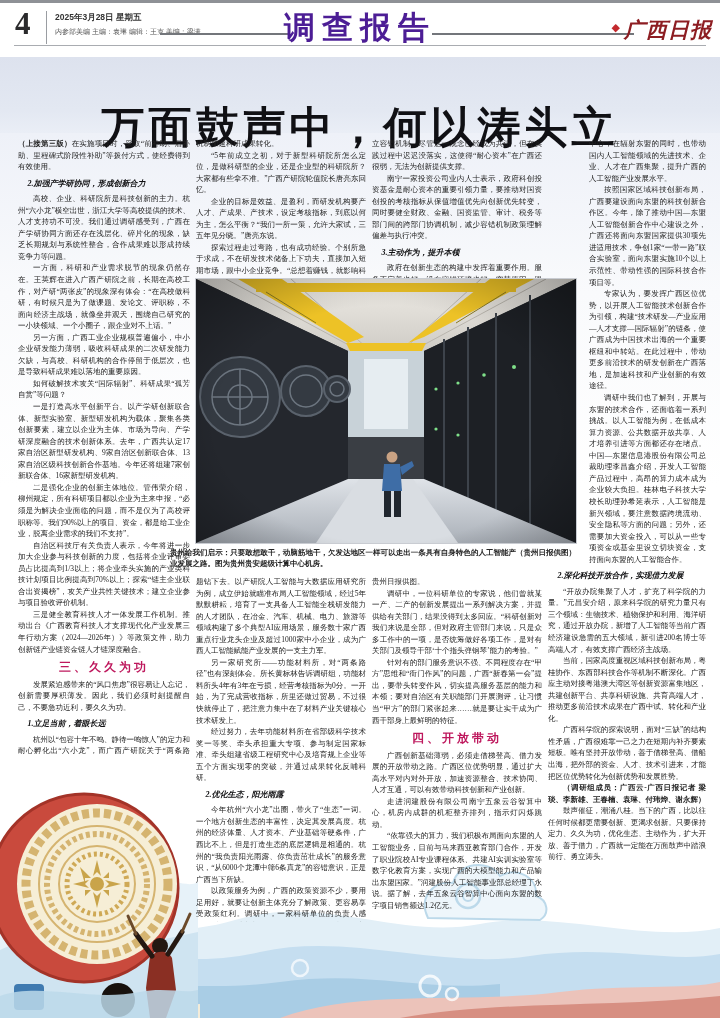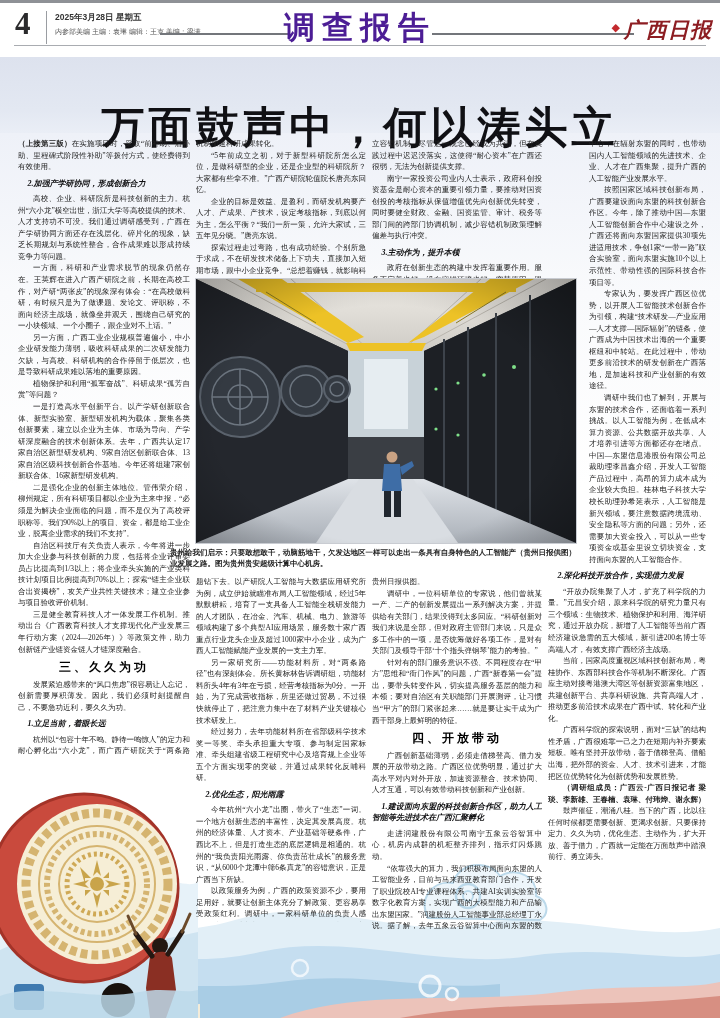--- a/index.html
+++ b/index.html
@@ -34,21 +34,21 @@
         background:linear-gradient(180deg,#eef1f8 0%,#f9fafc 18%,#ffffff 40%);}
   
   .col{position:absolute;overflow:hidden;font-size:7.5px;line-height:11.55px;
        text-align:justify;text-justify:inter-character;color:#222;z-index:4;}
   .col p{margin:0;}
   .it-p{text-indent:2em;}
   .it-pc{text-indent:0;}
   .it-lead{text-indent:0;}
   .it-lead b{font-family:"Liberation Sans","DejaVu Sans",sans-serif;}
   .it-h2{font-family:"Liberation Sans","DejaVu Sans",sans-serif;text-align:center;
-         font-size:12px;font-weight:bold;letter-spacing:3px;margin:7px 0 5px !important;color:#000000;}
+         font-size:12px;font-weight:bold;letter-spacing:3px;margin:7px 0 5px !important;color:#be185d;}
   .it-h3{font-weight:bold;font-style:italic;text-indent:1.2em;margin:5px 0 4px !important;
          font-size:8px;color:#101012;}
   .it-credit{font-weight:bold;text-indent:2em;}
   #col1{left:18px;top:138px;width:172px;height:620px;}
   #col2t{left:196px;top:138px;width:170px;height:141px;}
   #col3t{left:372px;top:138px;width:170px;height:141px;}
   #col2b{left:196px;top:576px;width:170px;height:346px;}
   #col3b{left:372px;top:576px;width:170px;height:356px;}
   #col4{left:548px;top:138px;width:158px;height:872px;}
   .intrude{float:left;width:36px;height:272px;margin-top:158px;margin-right:5px;}
@@ -220,21 +220,21 @@
     <span class="cap-credit">（贵州日报供图）</span>
     <span>贵州给我们启示：只要敢想敢干，动脑筋地干，欠发达地区一样可以走出一条具有自身特色的人工智能产业发展之路。图为贵州贵安超级计算中心机房。</span>
   </div>
 
   <div class="col" id="col1">
       <p class="it-lead"><b>（上接第三版）</b>在实施项目时，采取“前补助、后补助、里程碑式阶段性补助”等拨付方式，使经费得到有效使用。</p>
       <p class="it-h3">2.加强产学研协同，形成创新合力</p>
       <p class="it-p">高校、企业、科研院所是科技创新的主力。杭州“六小龙”横空出世，浙江大学等高校提供的技术、人才支持功不可没。我们通过调研感受到，广西在产学研协同方面还存在浅层化、碎片化的现象，缺乏长期规划与系统性整合，合作成果难以形成持续竞争力等问题。</p>
       <p class="it-p">一方面，科研和产业需求脱节的现象仍然存在。王英辉在进入广西产研院之前，长期在高校工作，对产研“两张皮”的现象深有体会：“在高校做科研，有时候只是为了做课题、发论文、评职称，不面向经济主战场，就像坐井观天，围绕自己研究的一小块领域、一个小圈子，跟企业对不上话。”</p>
       <p class="it-p">另一方面，广西工业企业规模普遍偏小，中小企业研发能力薄弱，吸收科研成果的二次研发能力欠缺，与高校、科研机构的合作停留于低层次，也是导致科研成果难以落地的重要原因。</p>
-      <p class="it-p">植物保护和利用“孤军奋战”、科研成果“孤芳自赏”等问题？</p>
+      <p class="it-p">如何破解技术攻关“国际辐射”、科研成果“孤芳自赏”等问题？</p>
       <p class="it-p">一是打造高水平创新平台。以产学研创新联合体、新型实验室、新型研发机构为载体，聚集各类创新要素，建立以企业为主体、市场为导向、产学研深度融合的技术创新体系。去年，广西共认定17家自治区新型研发机构、9家自治区创新联合体、13家自治区级科技创新合作基地。今年还将组建7家创新联合体、16家新型研发机构。</p>
       <p class="it-p">二是强化企业的创新主体地位。管伟荣介绍，柳州规定，所有科研项目都以企业为主来申报，“必须是为解决企业面临的问题，而不是仅为了高校评职称等。我们90%以上的项目、资金，都是给工业企业，脱离企业需求的我们不支持”。</p>
       <p class="it-p">自治区科技厅有关负责人表示，今年将进一步加大企业参与科技创新的力度，包括将企业评审委员占比提高到1/3以上；将企业牵头实施的产业类科技计划项目比例提高到70%以上；探索“链主企业联合出资揭榜”，攻关产业共性关键技术；建立企业参与项目验收评价机制。</p>
       <p class="it-p">三是健全教育科技人才一体发展工作机制。推动出台《广西教育科技人才支撑现代化产业发展三年行动方案（2024—2026年）》等政策文件，助力创新链产业链资金链人才链深度融合。</p>
       <p class="it-h2">三、久久为功</p>
       <p class="it-p">发展紧迫感带来的“风口焦虑”很容易让人忘记，创新需要厚积薄发。因此，我们必须时刻提醒自己，不要急功近利，要久久为功。</p>
       <p class="it-h3">1.立足当前，着眼长远</p>
       <p class="it-p">杭州以“包容十年不鸣、静待一鸣惊人”的定力和耐心孵化出“六小龙”，而广西产研院关于“两条路径”的探索，也印证了“干事业就像打油茶，火候到了自然香”的规律。</p>
     </div>
   <div class="col" id="col2t">
@@ -256,21 +256,20 @@
       <p class="it-h3">2.优化生态，阳光雨露</p>
       <p class="it-p">今年杭州“六小龙”出圈，带火了“生态”一词。一个地方创新生态的丰富性，决定其发展高度。杭州的经济体量、人才资本、产业基础等硬条件，广西比不上，但是打造生态的底层逻辑是相通的。杭州的“我负责阳光雨露、你负责茁壮成长”的服务意识，“从6000个龙潭中筛6条真龙”的容错意识，正是广西当下所缺。</p>
       <p class="it-p">以政策服务为例，广西的政策资源不少，要用足用好，就要让创新主体充分了解政策、更容易享受政策红利。调研中，一家科研单位的负责人感叹：“我在政府部门工作多年，现在到科研单位，想了解某条产业政策或现行规定时，也不知道能去哪里找。”</p>
     </div>
   <div class="col" id="col3b">
       <p class="it-pc">贵州日报供图。</p>
       <p class="it-p">调研中，一位科研单位的专家说，他们曾就某一产、二产的创新发展提出一系列解决方案，并提供给有关部门，结果没得到太多回应。“科研创新对我们来说是全部，但对政府主管部门来说，只是众多工作中的一项，是否统筹做好各项工作，是对有关部门及领导干部‘十个指头弹钢琴’能力的考验。”</p>
       <p class="it-p">针对有的部门服务意识不强、不同程度存在“甲方”思维和“衙门作风”的问题，广西“新春第一会”提出，要带头转变作风，切实提高服务基层的能力和本领；要对自治区有关职能部门开展测评，让习惯当“甲方”的部门紧张起来……就是要让实干成为广西干部身上最鲜明的特征。</p>
       <p class="it-h2">四、开放带动</p>
       <p class="it-p">广西创新基础薄弱，必须走借梯登高、借力发展的开放带动之路。广西区位优势明显，通过扩大高水平对内对外开放，加速资源整合、技术协同、人才互通，可以有效带动科技创新和产业创新。</p>
-      <p class="it-h3">1.建设面向东盟的科技创新合作区，助力人工智能等先进技术在广西汇聚孵化</p>
       <p class="it-p">走进润建股份有限公司南宁五象云谷智算中心，机房内成群的机柜整齐排列，指示灯闪烁跳动。</p>
       <p class="it-p">“依靠强大的算力，我们积极布局面向东盟的人工智能业务，目前与马来西亚教育部门合作，开发了职业院校AI专业课程体系、共建AI实训实验室等数字化教育方案，实现广西的大模型能力和产品输出东盟国家。”润建股份人工智能事业部总经理丁永说。据了解，去年五象云谷智算中心面向东盟的数字项目销售额达1.2亿元。</p>
     </div>
   <div class="col" id="col4">
     <div class="intrude"></div>
   <p class="it-pc">中心，在辐射东盟的同时，也带动国内人工智能领域的先进技术、企业、人才在广西集聚，提升广西的人工智能产业发展水平。</p>
       <p class="it-p">按照国家区域科技创新布局，广西要建设面向东盟的科技创新合作区。今年，除了推动中国—东盟人工智能创新合作中心建设之外，广西还将面向东盟国家提供30项先进适用技术，争创1家“一带一路”联合实验室，面向东盟实施10个以上示范性、带动性强的国际科技合作项目等。</p>
       <p class="it-p">专家认为，要发挥广西区位优势，以开展人工智能技术创新合作为引领，构建“技术研发—产业应用—人才支撑—国际辐射”的链条，使广西成为中国技术出海的一个重要枢纽和中转站。在此过程中，带动更多前沿技术的研发创新在广西落地，是加速科技和产业创新的有效途径。</p>
       <p class="it-p">调研中我们也了解到，开展与东盟的技术合作，还面临着一系列挑战。以人工智能为例，在低成本算力资源、公共数据开放共享、人才培养引进等方面都还存在堵点。中国—东盟信息港股份有限公司总裁助理李昌鑫介绍，开发人工智能产品过程中，高昂的算力成本成为企业较大负担。桂林电子科技大学校长助理孙希延表示，人工智能是新兴领域，要注意数据跨境流动、安全隐私等方面的问题；另外，还需要加大资金投入，可以从一些专项资金或基金里设立切块资金，支持面向东盟的人工智能合作。</p>
       <p class="it-h3">2.深化科技开放合作，实现借力发展</p>

